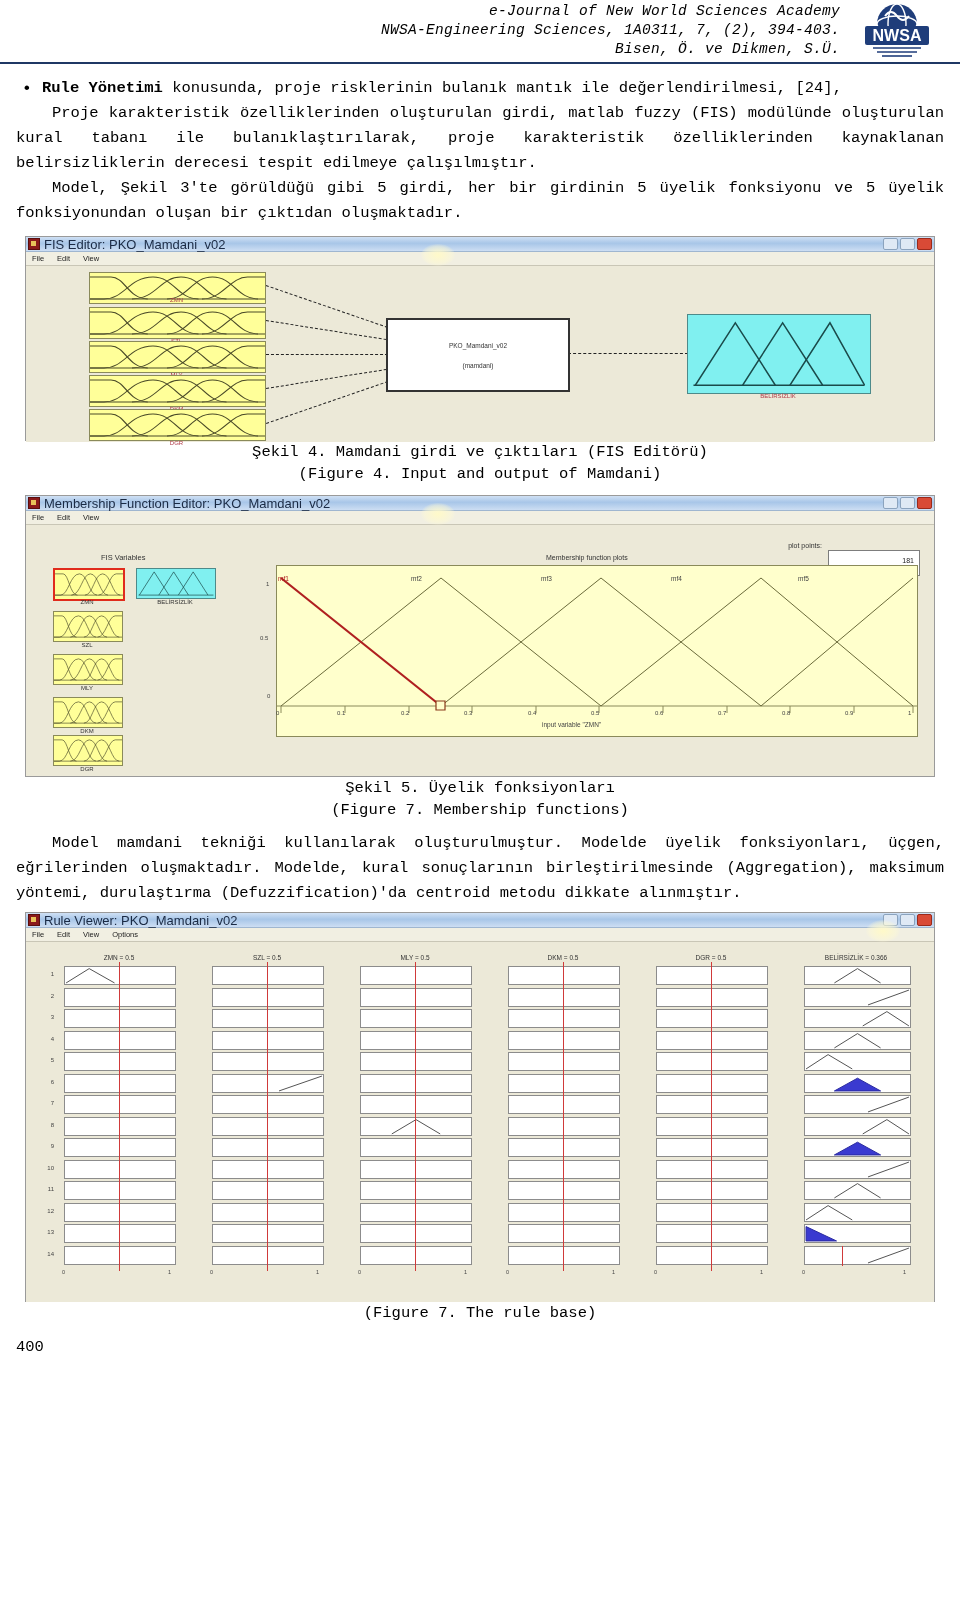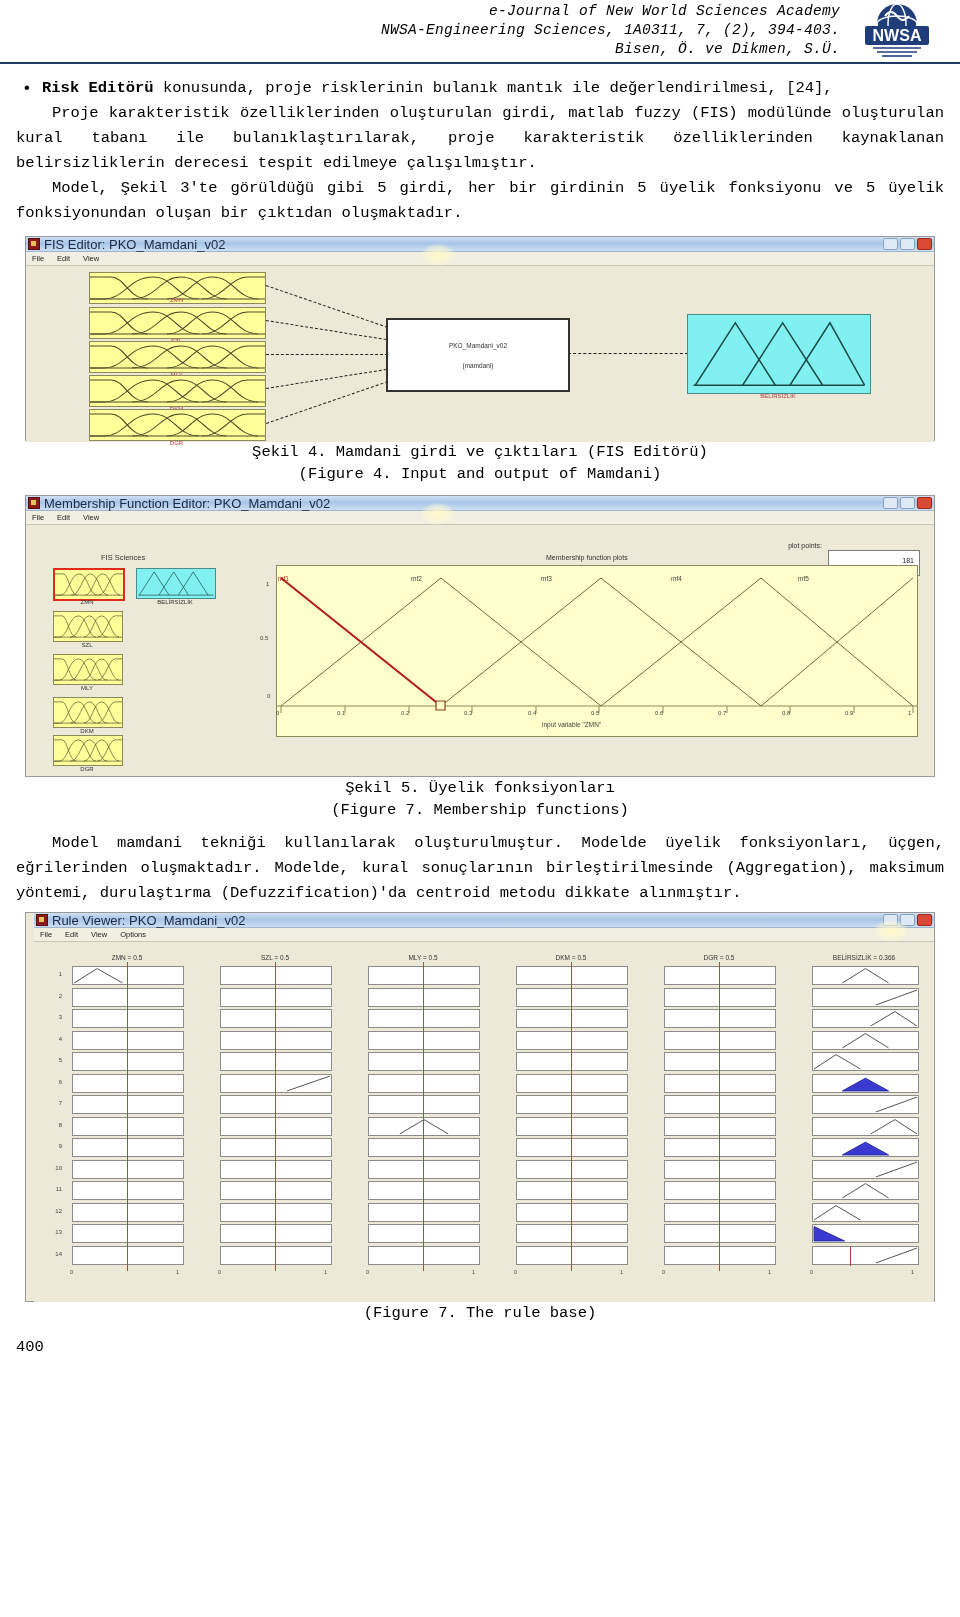--- a/index.html
+++ b/index.html
@@ -66,21 +66,21 @@
   .mfthumb-lbl{position:absolute;width:68px;text-align:center;font-family:"Liberation Sans",sans-serif;font-size:6px;color:#333;}
   .plotlabel{position:absolute;font-family:"Liberation Sans",sans-serif;font-size:7px;color:#333;}
   .ppbox{position:absolute;right:14px;top:25px;width:90px;height:24px;background:#fff;border:1px solid #7d7d7d;}
   .ppval{position:absolute;right:20px;top:32px;font-family:"Liberation Sans",sans-serif;font-size:7px;color:#222;}
   .bigplot{position:absolute;left:250px;top:40px;width:640px;height:170px;background:#ffffcc;border:1px solid #8a8a5a;}
   .bigplot svg{display:block;width:100%;height:100%;}
   .axlab{position:absolute;font-family:"Liberation Sans",sans-serif;font-size:6px;color:#444;}
   .mflabel{position:absolute;font-family:"Liberation Sans",sans-serif;font-size:6.5px;color:#444;}
 
   
-  #fig6{width:910px;height:390px;margin:0 auto;padding-left:8px;}
+  #fig6{width:910px;height:390px;margin:0 auto;}
   #fig6 .mbody{height:360px;}
   .rv-colhdr{position:absolute;font-family:"Liberation Sans",sans-serif;font-size:6.5px;color:#333;text-align:center;}
   .rv-rownum{position:absolute;font-family:"Liberation Sans",sans-serif;font-size:6px;color:#444;width:14px;text-align:right;}
   .rcell{position:absolute;background:#fff;border:1px solid #8c8c8c;}
   .rcell svg{display:block;width:100%;height:100%;}
   .rv-axnum{position:absolute;font-family:"Liberation Sans",sans-serif;font-size:5.5px;color:#444;}
   .rv-redline{position:absolute;width:1px;background:#d03a3a;}
 
   .pagenum{text-align:left;font-size:15.5px;margin-top:14px;}
 </style>
@@ -110,21 +110,21 @@
   </div>
   <div class="hdr-rule"></div>
 </div>
 
 <div class="content">
 
   <div class="spacer10"></div>
 
   <div class="bullet-para">
     <div class="bullet-dot">•</div>
-    <div class="bullet-text"><span class="b">Risk Editörü</span><span> konusunda, proje risklerinin bulanık mantık ile değerlendirilmesi, [24],</span></div>
+    <div class="bullet-text"><span class="b">Rule Yönetimi</span><span> konusunda, proje risklerinin bulanık mantık ile değerlendirilmesi, [24],</span></div>
   </div>
 
   <p class="body indent">Proje karakteristik özelliklerinden oluşturulan girdi, matlab fuzzy (FIS) modülünde oluşturulan kural tabanı ile bulanıklaştırılarak, proje karakteristik özelliklerinden kaynaklanan belirsizliklerin derecesi tespit edilmeye çalışılmıştır.</p>
   <p class="body indent">Model, Şekil 3'te görüldüğü gibi 5 girdi, her bir girdinin 5 üyelik fonksiyonu ve 5 üyelik fonksiyonundan oluşan bir çıktıdan oluşmaktadır.</p>
 
   <div class="spacer10"></div>
 
   <div class="mwin" id="fig4">
     <div class="mtitle">
       <span class="micon"></span>
@@ -255,21 +255,21 @@
       </span>
     </div>
     <div class="mmenu">
       <span>File</span>
       <span>Edit</span>
       <span>View</span>
     </div>
     <div class="mbody">
       <div class="glow" style="left:395px;top:-22px;width:34px;height:22px;"></div>
 
-      <div class="fisvar-title">FIS Sciences</div>
+      <div class="fisvar-title">FIS Variables</div>
 
       <div class="mfthumb sel" style="left:27px;top:43px;">
         <svg viewBox="0 0 100 30" preserveAspectRatio="none">
             <g fill="none" stroke="#4a4a28" stroke-width=".8" vector-effect="non-scaling-stroke">
           <path d="M0 4 L12 4 C20 4 22 26 33 26"></path>
               <path d="M0 26 L8 26 C20 26 22 4 36 4 C48 4 50 26 62 26"></path>
           <path d="M24 26 C38 26 40 4 52 4 C64 4 66 26 78 26"></path>
               <path d="M44 26 C56 26 58 4 70 4 C82 4 84 26 96 26"></path>
           <path d="M64 26 C76 26 80 4 90 4 L100 4"></path>
               <path d="M0 26 L100 26"></path>

